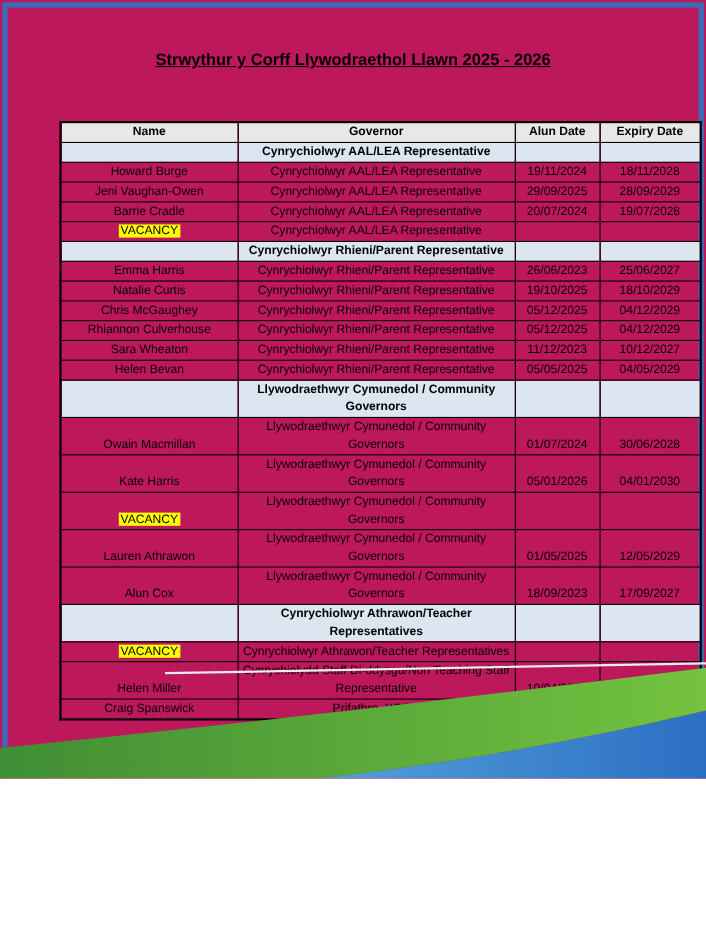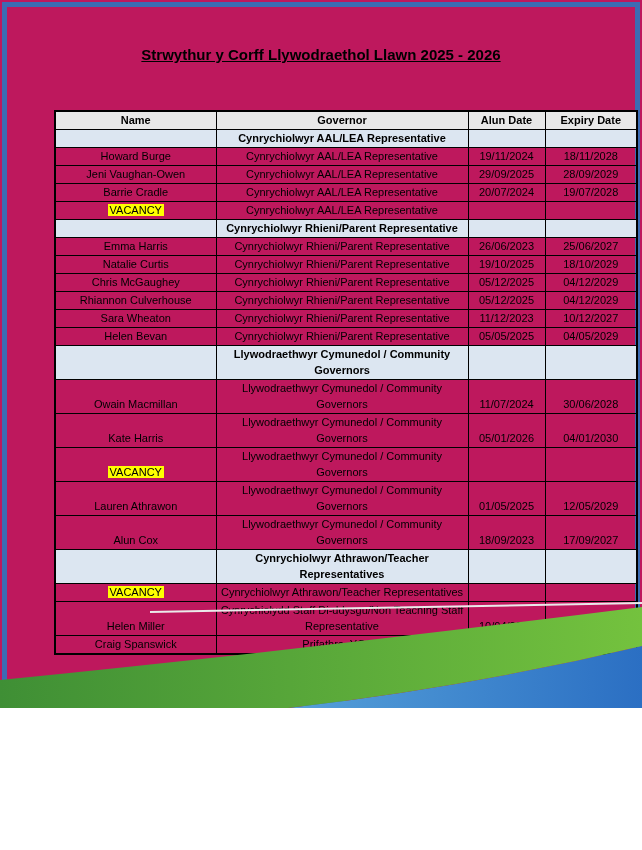--- a/index.html
+++ b/index.html
@@ -194,21 +194,21 @@
         </tr>
         <tr class="section">
           <td></td>
           <td>Llywodraethwyr Cymunedol / Community Governors</td>
           <td></td>
           <td></td>
         </tr>
         <tr class="member">
           <td>Owain Macmillan</td>
           <td>Llywodraethwyr Cymunedol / Community Governors</td>
-          <td>11/07/2024</td>
+          <td>01/07/2024</td>
           <td>30/06/2028</td>
         </tr>
         <tr class="member">
           <td>Kate Harris</td>
           <td>Llywodraethwyr Cymunedol / Community Governors</td>
           <td>05/01/2026</td>
           <td>04/01/2030</td>
         </tr>
         <tr class="member">
           <td><span class="hl">VACANCY</span></td>

